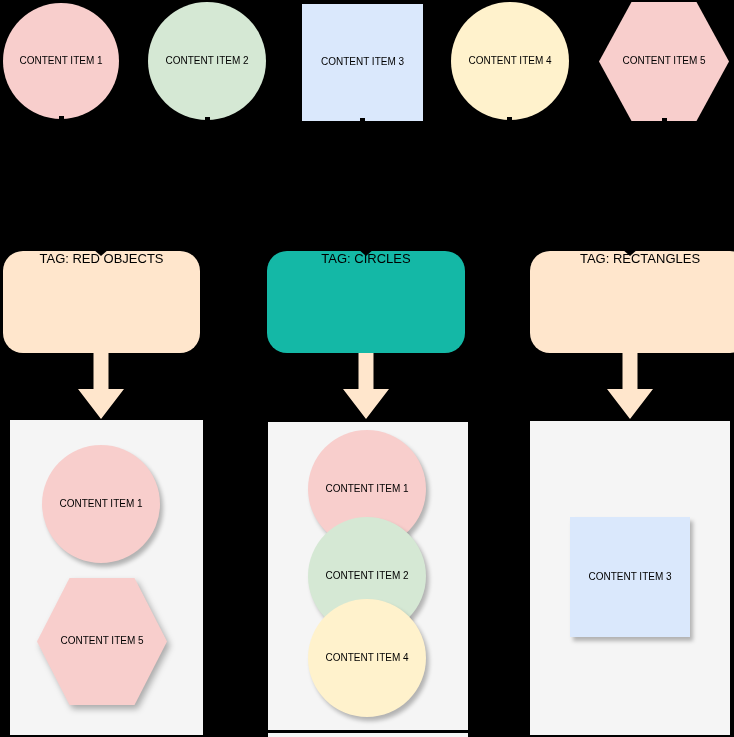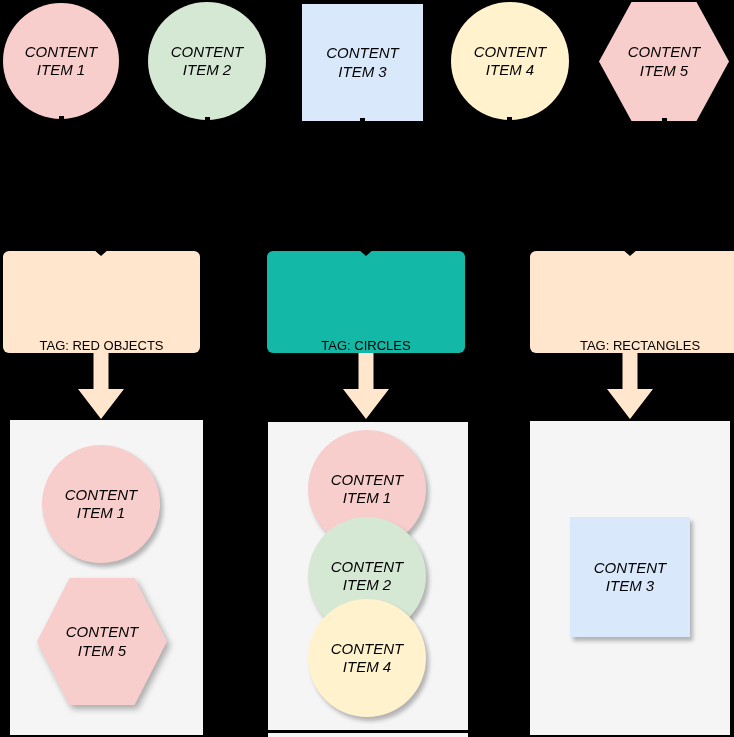--- a/index.html
+++ b/index.html
@@ -2,32 +2,32 @@
 <html><head>
 <meta charset="utf-8">
 <style>
   html,body { margin:0; padding:0; background:#000; }
   .stage {
     position:relative; width:734px; height:737px; background:#000;
     font-family:"Liberation Sans", sans-serif; color:#000; overflow:hidden;
   }
   .node {
     position:absolute; display:flex; align-items:center; justify-content:center;
-    text-align:center; font-size:15px; line-height:1.22;font-style:italic;
+    text-align:center; font-size:10px; line-height:1.22;
   }
   .node .lbl { display:block; width:88px; }
   .circle { border-radius:50%; }
   .hex { clip-path: polygon(25% 0%, 75% 0%, 100% 50%, 75% 100%, 25% 100%, 0% 50%); }
   .hex-wrap { position:absolute; }
   .hex-wrap.shadowed-wrap { filter: drop-shadow(3px 4px 3px rgba(0,0,0,0.30)); }
   .hex-wrap .node { position:relative; width:100%; height:100%; }
   .shadowed { box-shadow: 3px 4px 4px rgba(0,0,0,0.27); }
   .tag {
-    position:absolute; height:102px; border-radius:6px;
-    display:flex; align-items:flex-end; justify-content:center;
+    position:absolute; height:102px; border-radius:20px;
+    display:flex; align-items:flex-start; justify-content:center;
     font-size:13px; text-align:center;
   }
   .arrow-down {
     position:absolute; width:46px; height:66px;
     clip-path: polygon(33.7% 0%, 66.3% 0%, 66.3% 54.5%, 100% 54.5%, 50% 100%, 0% 54.5%, 33.7% 54.5%);
   }
   .group-box { position:absolute; }
   .notch {
     position:absolute; width:0; height:0;
     border-left:8px solid transparent; border-right:8px solid transparent;

